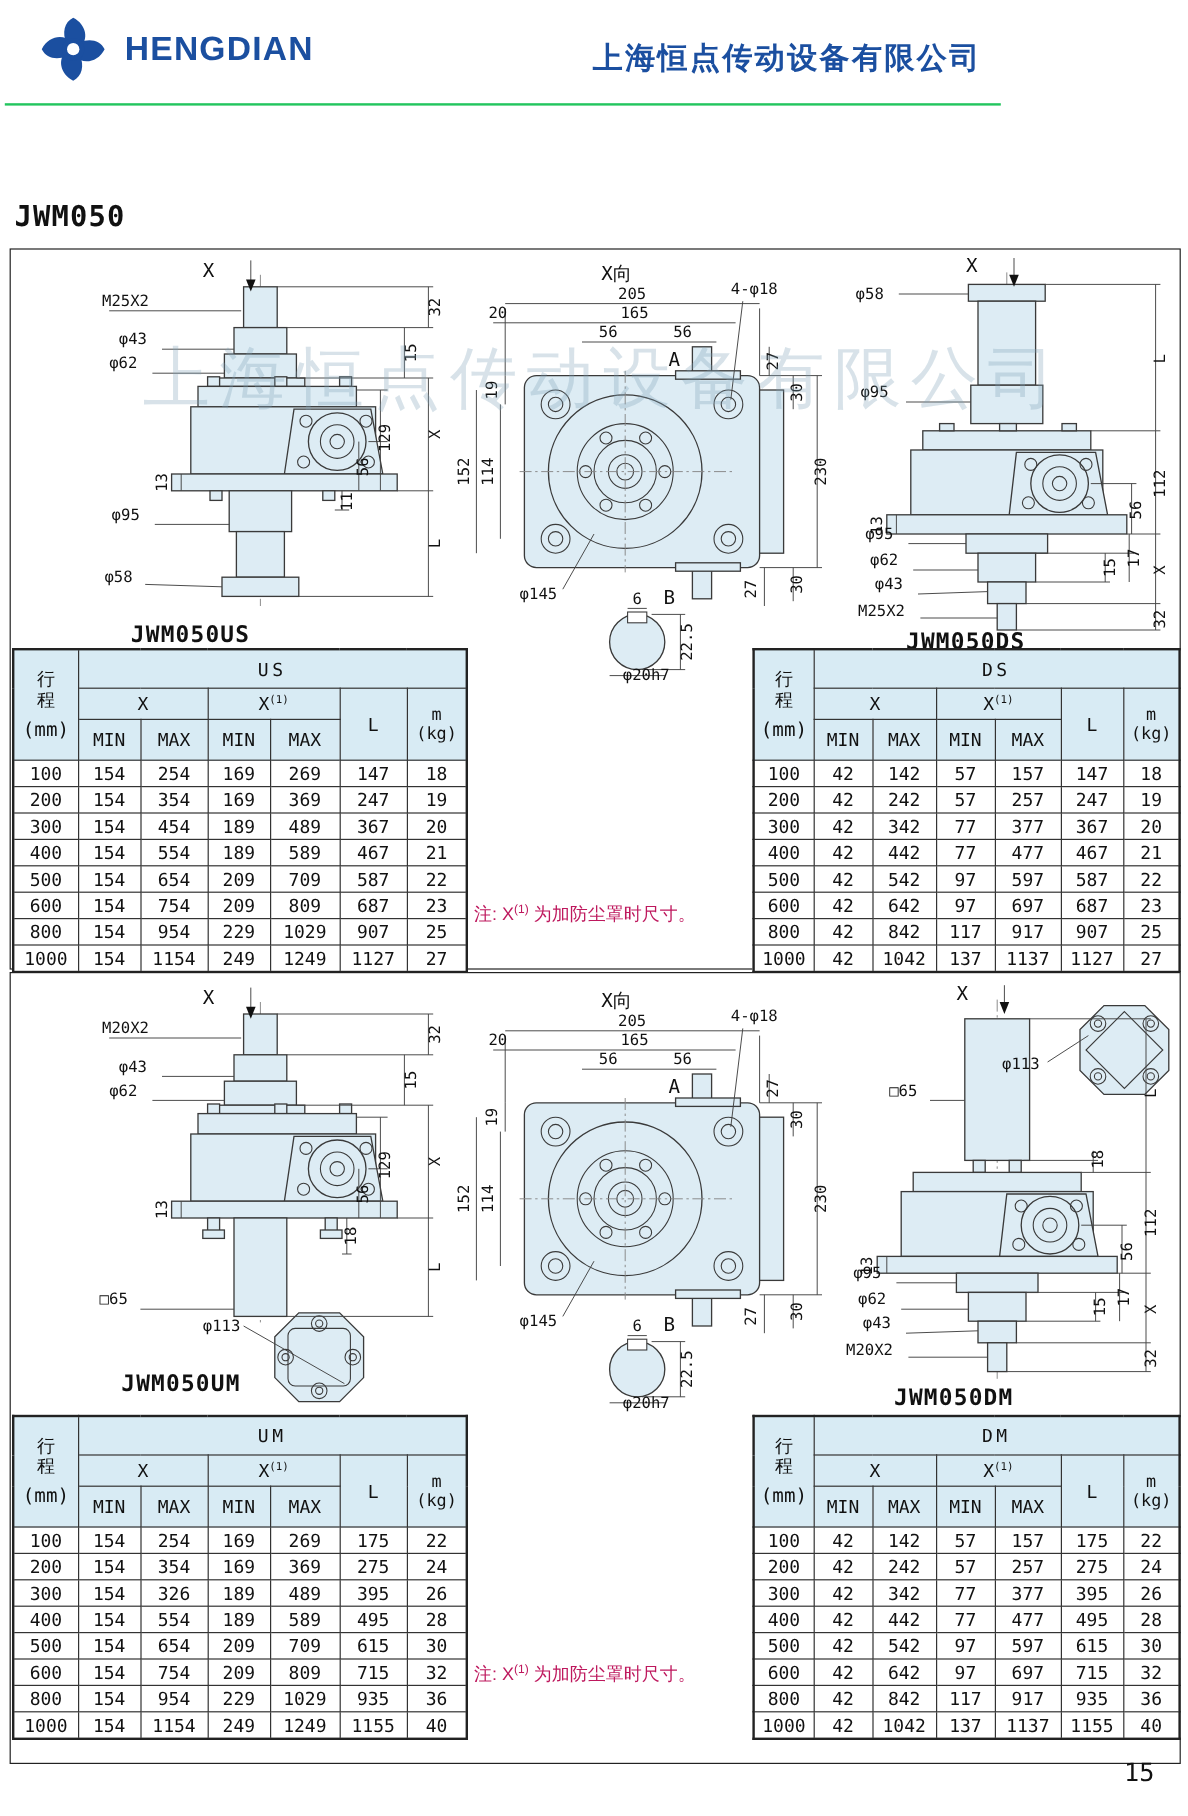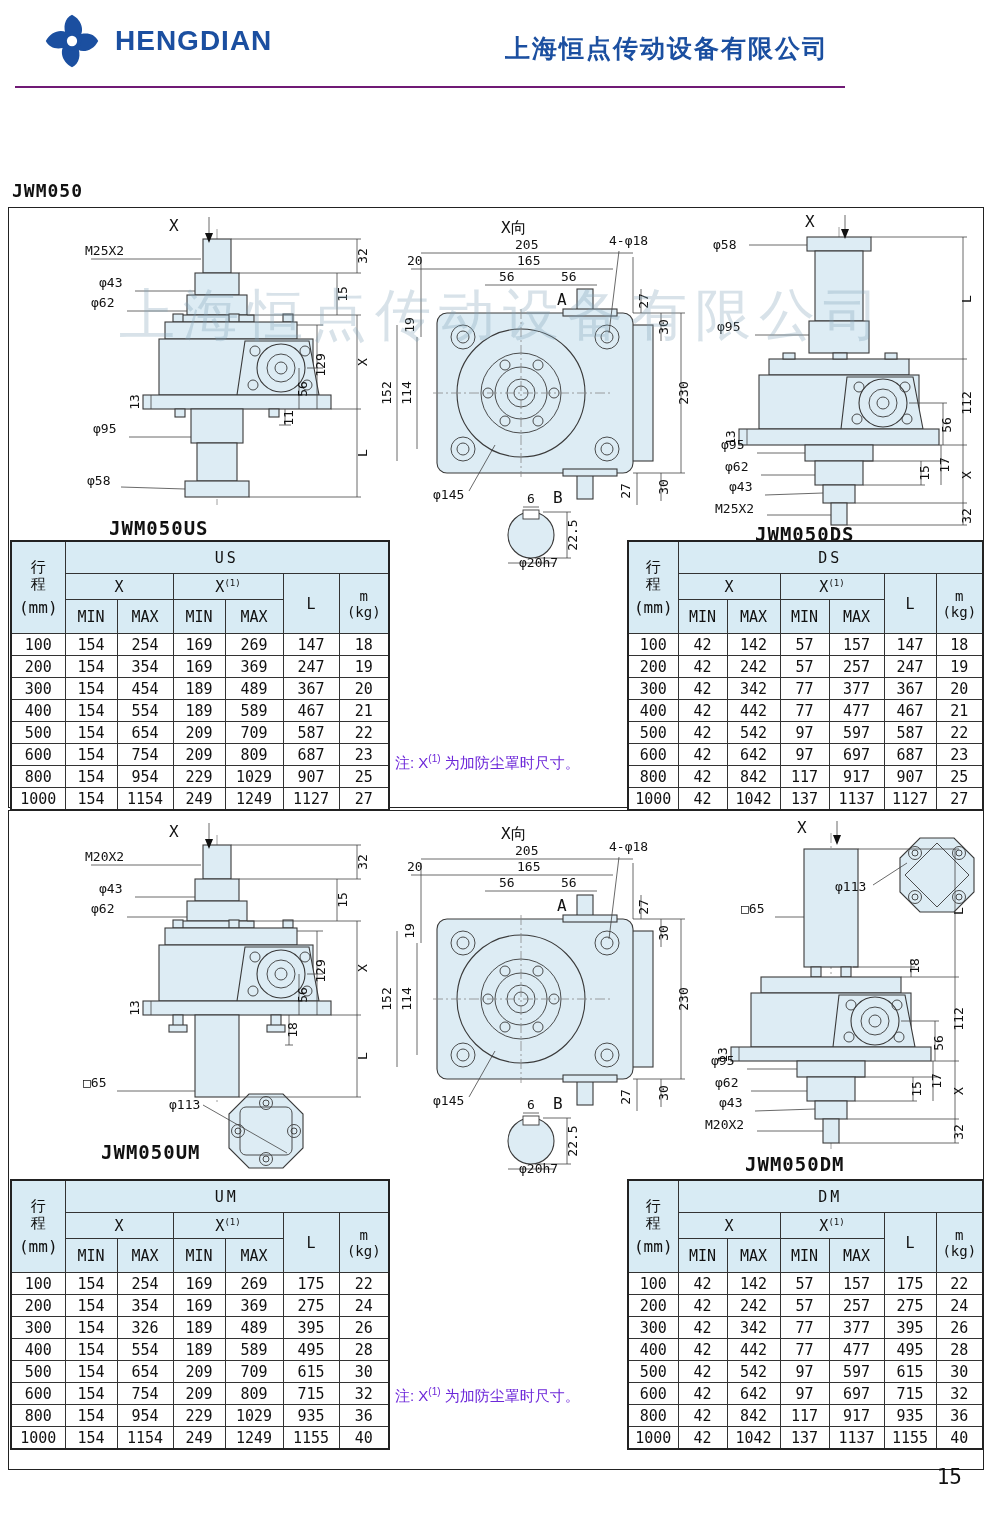--- a/index.html
+++ b/index.html
@@ -1,30 +1,30 @@
 <!DOCTYPE html>
 <html><head>
 <meta charset="utf-8">
 <style>
   html,body{margin:0;padding:0;background:#fff;}
   #page{position:relative;width:990px;height:1513px;background:#fff;overflow:hidden;
         font-family:"Liberation Sans",sans-serif;color:#111;}
   
-  #hdr{position:absolute;left:15px;top:0;width:830px;height:86px;border-bottom:2px solid #701a75;}
+  #hdr{position:absolute;left:4px;top:0;width:830px;height:86px;border-bottom:2px solid #22c55e;}
   #logo{position:absolute;left:28px;top:10px;display:flex;align-items:center;gap:14px;}
   #logo .brand{font-family:"Liberation Sans",sans-serif;font-size:28px;font-weight:600;
                color:#1b4fa0;letter-spacing:1px;}
   #company{position:absolute;right:16px;top:32px;font-size:25px;font-weight:bold;color:#1b4fa0;
            font-family:"Liberation Sans",sans-serif;letter-spacing:2px;}
   
   #secbar{position:absolute;left:0;top:110px;width:990px;height:36px;background:#b5e0f0;
           display:flex;align-items:center;padding-left:14px;box-sizing:border-box;
           font-size:19px;color:#1a1a1a;}
-  #model{position:absolute;left:12px;top:180px;font-family:"DejaVu Sans Mono",monospace;
-         font-size:18px;font-weight:600;letter-spacing:1px;}
+  #model{position:absolute;left:12px;top:166px;font-family:"DejaVu Sans Mono",monospace;
+         font-size:24px;font-weight:600;letter-spacing:1px;}
   
   .panel{position:absolute;left:8px;width:974px;border:1px solid #222;background:#fff;}
   #panel-top{top:207px;height:599px;}
   #panel-bot{top:810px;height:658px;}
   .watermark{position:absolute;left:110px;top:70px;font-size:56px;letter-spacing:8px;
              color:#7fa3b8;opacity:.30;white-space:nowrap;pointer-events:none;z-index:5;}
   
   svg{position:absolute;overflow:visible;}
   .part{fill:#ddecf4;stroke:#3a3a3a;stroke-width:1.1;}
   .thin2{fill:none;stroke:#3a3a3a;stroke-width:0.9;}
@@ -44,21 +44,21 @@
   table.dims thead th{background:#d8ebf4;font-size:15px;}
   table.dims td{font-size:15px;height:21px;}
   th.grp{font-size:16px;font-weight:bold;letter-spacing:3px;height:31px;}
   th.subx{height:25px;}
   th.mm3{height:33px;}
   .stroke{white-space:pre-line;font-size:15px;line-height:17px;
           font-family:"Liberation Sans",sans-serif;}
   .unit{font-size:16px;margin-top:6px;}
   .mcell div{line-height:16px;font-size:14px;}
   sup{font-size:9px;}
-  .note{position:absolute;font-size:15px;color:#6d28d9;font-family:"Liberation Sans",sans-serif;}
+  .note{position:absolute;font-size:15px;color:#be185d;font-family:"Liberation Sans",sans-serif;}
   .note sup{font-size:10px;}
   #pageno{position:absolute;right:28px;top:1465px;font-size:21px;
           font-family:"DejaVu Sans Mono",monospace;}
 </style>
 </head>
 <body>
 
 <div id="page">
 
   <div id="hdr">

